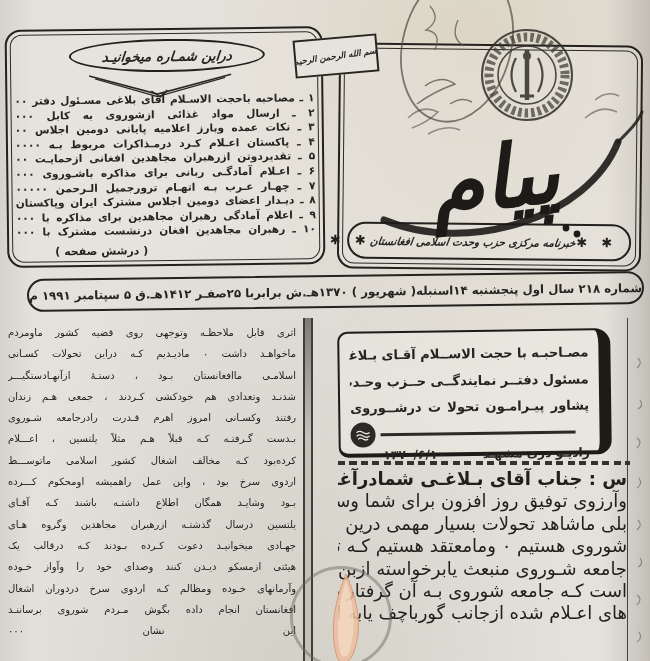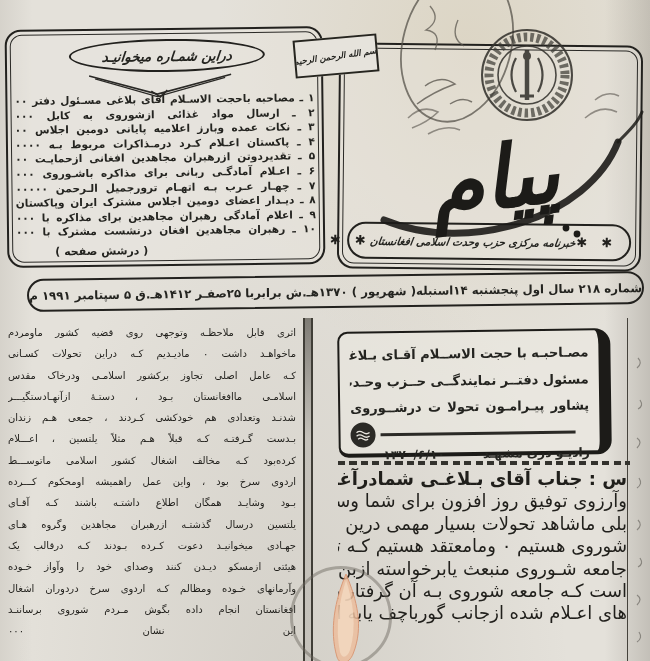--- a/index.html
+++ b/index.html
@@ -175,23 +175,23 @@
     </g>
   </svg>
 
   <div class="date-bar">
     <span>شماره ۲۱۸ سال اول پنجشنبه ۱۴اسنبله( شهریور ) ۱۳۷۰هـ.ش برابربا ۲۵صفـر ۱۴۱۲هـ.ق ۵ سپتامبر ۱۹۹۱ م</span>
   </div>
 
   <div class="col-left">
     <div class="tl">اثری قابل ملاحظـه وتوجهی روی قضیه کشور ماومردم</div>
     <div class="tl">ماخواهـد داشت ۰ مادیـدیم کـه دراین تحولات کسـانی</div>
-    <div class="tl">کـه عامل اصلی تجاوز برکشور اسلامـی ودرخاک مقدس</div>
     <div class="tl">اسلامـی ماافغانستان بـود ، دستـهٔ ازآنهـادستگیـــر</div>
     <div class="tl">شدنـد وتعدادی هم خودکشی کـردند ، جمعی هـم زندان</div>
+    <div class="tl">رفتند وکسـانی امروز اهرم قـدرت رادرجامعه شـوروی</div>
     <div class="tl">بـدست گـرفتـه کـه قبلاً هـم مثلاً یلتسین ، اعـــلام</div>
     <div class="tl">کرده‌بود کـه مخالف اشغال کشور اسلامی ماتوســـط</div>
     <div class="tl">اردوی سرخ بود ، واین عمل راهمیشه اومحکوم کـــرده</div>
     <div class="tl">بـود وشایـد همگان اطلاع داشتـه باشند کـه آقـای</div>
     <div class="tl">یلتسین درسال گذشتـه ازرهبران مجاهدین وگروه هـای</div>
     <div class="tl">جهـادی میخوانیـد دعوت کـرده بـودند کـه درقالب یک</div>
     <div class="tl">هیئتی ازمسکو دیـدن کنند وصدای خود را وآواز خـوده</div>
     <div class="tl">وآرمانهای خـوده ومظالم کـه اردوی سرخ دردوران اشغال</div>
     <div class="tl">افغانستان انجام داده بگوش مـردم شوروی برساننـد</div>
     <div class="tl">این نشان ۰۰۰</div>

